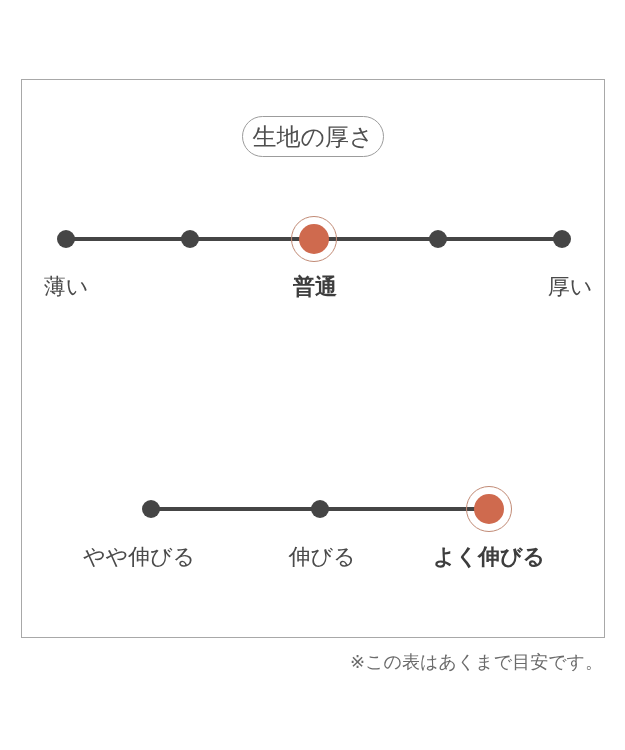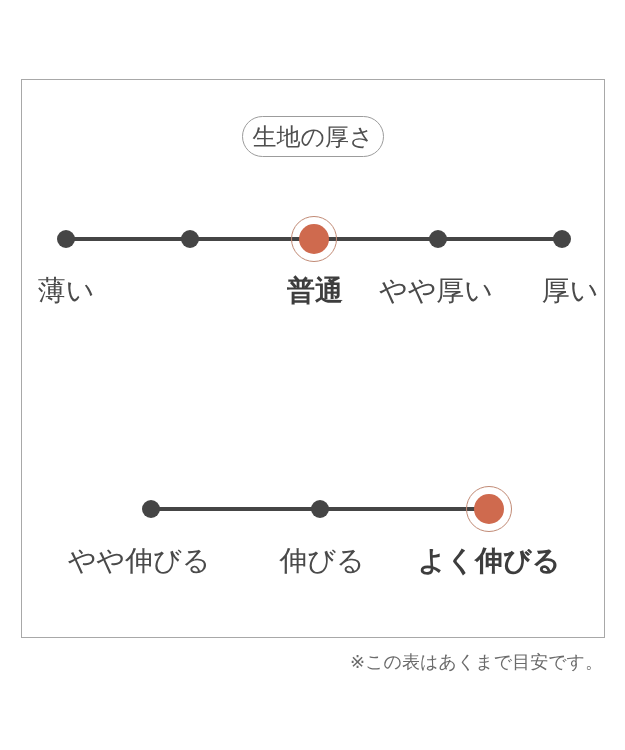--- a/index.html
+++ b/index.html
@@ -83,21 +83,21 @@
     left: 0;
     width: 100%;
     height: 32px;
   }
   .labels-1 { top: 194px; }
   .labels-2 { top: 464px; }
   .lbl {
     position: absolute;
     transform: translateX(-50%);
     white-space: nowrap;
-    font-size: 28px;
+    font-size: 22px;
     line-height: 1.2;
     font-weight: 500;
     color: #4a4a4a;
   }
   .lbl[data-selected="true"] {
     font-weight: 700;
     color: #3d3d3d;
   }
   .footer-note {
     position: absolute;
@@ -124,21 +124,20 @@
     <span class="dot" style="left:50%" data-selected="true">
         <i class="ring"></i>
       </span>
     <span class="dot" style="left:75%" data-selected="false"></span>
     <span class="dot" style="left:100%" data-selected="false"></span>
   </div>
 
   <div class="labels labels-1">
     <span class="lbl" style="left:44px" data-selected="false">薄い</span>
     <span class="lbl" style="left:293px" data-selected="true">普通</span>
-    <span class="lbl" style="left:414px" data-selected="false">やや厚い</span>
     <span class="lbl" style="left:548px" data-selected="false">厚い</span>
   </div>
 
 
   <div class="track track-2">
     <span class="dot" style="left:0%" data-selected="false"></span>
     <span class="dot" style="left:50%" data-selected="false"></span>
     <span class="dot" style="left:100%" data-selected="true">
         <i class="ring"></i>
       </span>

